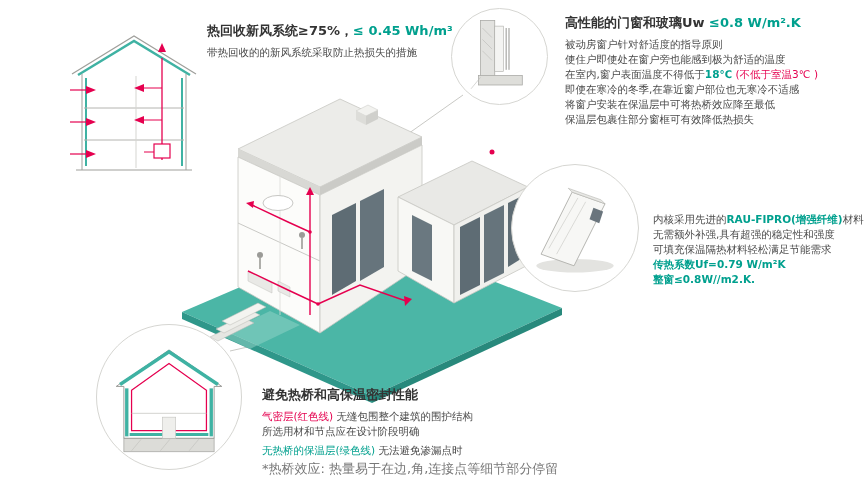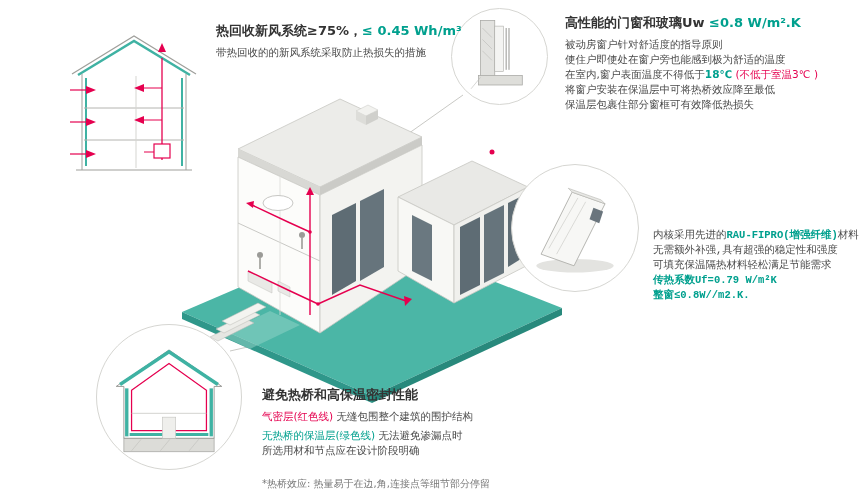--- a/index.html
+++ b/index.html
@@ -6,21 +6,21 @@
   .canvas{position:relative;width:865px;height:492px;background:#fff;overflow:hidden;
           font-family:"DejaVu Sans","Liberation Sans",sans-serif;}
   .abs{position:absolute;}
   .t-title{font-size:13px;font-weight:700;color:#333;white-space:nowrap;}
   .t-body{font-size:10.5px;line-height:15px;color:#4b4b4b;margin-top:5px;}
   .t-body .line{white-space:nowrap;}
   .teal{color:#00a08e;}
   .tealbold{color:#00a08e;font-weight:700;}
   .red{color:#e5004f;text-align:right;}
   .mt4{margin-top:4px;}
-  .footnote{font-size:10px;line-height:12px;color:#787878;margin-top:20px;white-space:nowrap;}
+  .footnote{font-size:13px;line-height:12px;color:#787878;margin-top:5px;white-space:nowrap;}
   .circle{position:absolute;border:1px solid #d6d6d2;border-radius:50%;background:#fff;box-sizing:border-box;}
   .circle svg{display:block;width:100%;height:100%;}
   svg{overflow:visible;}
 </style>
 </head>
 <body>
 
 <div class="canvas">
 
   <svg class="abs" style="left:0;top:0;" width="865" height="492" viewBox="0 0 865 492">
@@ -174,63 +174,64 @@
       <path d="M24,62 L75,28 L126,62" fill="none" stroke="#3fb2a3" stroke-width="3.5"></path>
       <line x1="31" y1="66" x2="31" y2="116" stroke="#3fb2a3" stroke-width="3.5"></line>
       <line x1="119" y1="66" x2="119" y2="116" stroke="#3fb2a3" stroke-width="3.5"></line>
       <line x1="34" y1="114" x2="116" y2="114" stroke="#3fb2a3" stroke-width="3"></line>
       <path d="M36,68 L75,40 L114,68 L114,110 L36,110 Z" fill="none" stroke="#e5004f" stroke-width="1.3"></path>
       <line x1="36" y1="92" x2="114" y2="92" stroke="#c6c6c2" stroke-width="0.8"></line>
       <rect x="68" y="96" width="14" height="22" fill="#efefec" stroke="#c0c0bc" stroke-width="0.6"></rect>
     </svg>
   </div>
 
-  <div class="abs" style="left:216px;top:22px;width:270px;">
+  <div class="abs" style="left:207px;top:22px;width:270px;">
     <div class="t-title">
       <span>热回收新风系统≥75%，</span><span class="teal">≤ 0.45 Wh/m³</span>
     </div>
     <div class="t-body">
       <div class="line">带热回收的的新风系统采取防止热损失的措施</div>
     </div>
   </div>
 
   <div class="abs" style="left:565px;top:14px;width:275px;">
     <div class="t-title">
       <span>高性能的门窗和玻璃Uw </span><span class="teal">≤0.8 W/m².K</span>
     </div>
     <div class="t-body">
       <div class="line">被动房窗户针对舒适度的指导原则</div>
       <div class="line">使住户即使处在窗户旁也能感到极为舒适的温度</div>
       <div class="line">
         <span>在室内,窗户表面温度不得低于</span><span class="tealbold">18℃</span><span class="red"> (不低于室温3℃ )</span>
       </div>
+      <div class="line">即使在寒冷的冬季,在靠近窗户部位也无寒冷不适感</div>
       <div class="line">将窗户安装在保温层中可将热桥效应降至最低</div>
       <div class="line">保温层包裹住部分窗框可有效降低热损失</div>
     </div>
   </div>
 
   <div class="abs" style="left:653px;top:212px;width:212px;">
-    <div class="t-body" style="margin-top:16px;font-family:Liberation Mono, monospace;">
+    <div class="t-body" style="margin-top:0;">
       <div class="line">
         <span>内核采用先进的</span><span class="tealbold">RAU-FIPRO(增强纤维)</span><span>材料</span>
       </div>
       <div class="line">无需额外补强,具有超强的稳定性和强度</div>
       <div class="line">可填充保温隔热材料轻松满足节能需求</div>
       <div class="line tealbold">传热系数Uf=0.79 W/m²K</div>
       <div class="line tealbold">整窗≤0.8W//m2.K.</div>
     </div>
   </div>
 
   <div class="abs" style="left:262px;top:386px;width:310px;">
     <div class="t-title">避免热桥和高保温密封性能</div>
     <div class="t-body">
       <div class="line">
         <span class="red">气密层(红色线)</span><span> 无缝包围整个建筑的围护结构</span>
       </div>
+      <div class="line">所选用材和节点应在设计阶段明确</div>
       <div class="line mt4">
         <span class="teal">无热桥的保温层(绿色线)</span><span> 无法避免渗漏点时</span>
       </div>
-      <div class="line">所选用材和节点应在设计阶段明确</div>
       <div class="footnote">*热桥效应: 热量易于在边,角,连接点等细节部分停留</div>
     </div>
   </div>
 
 </div>
 
 </body></html>

